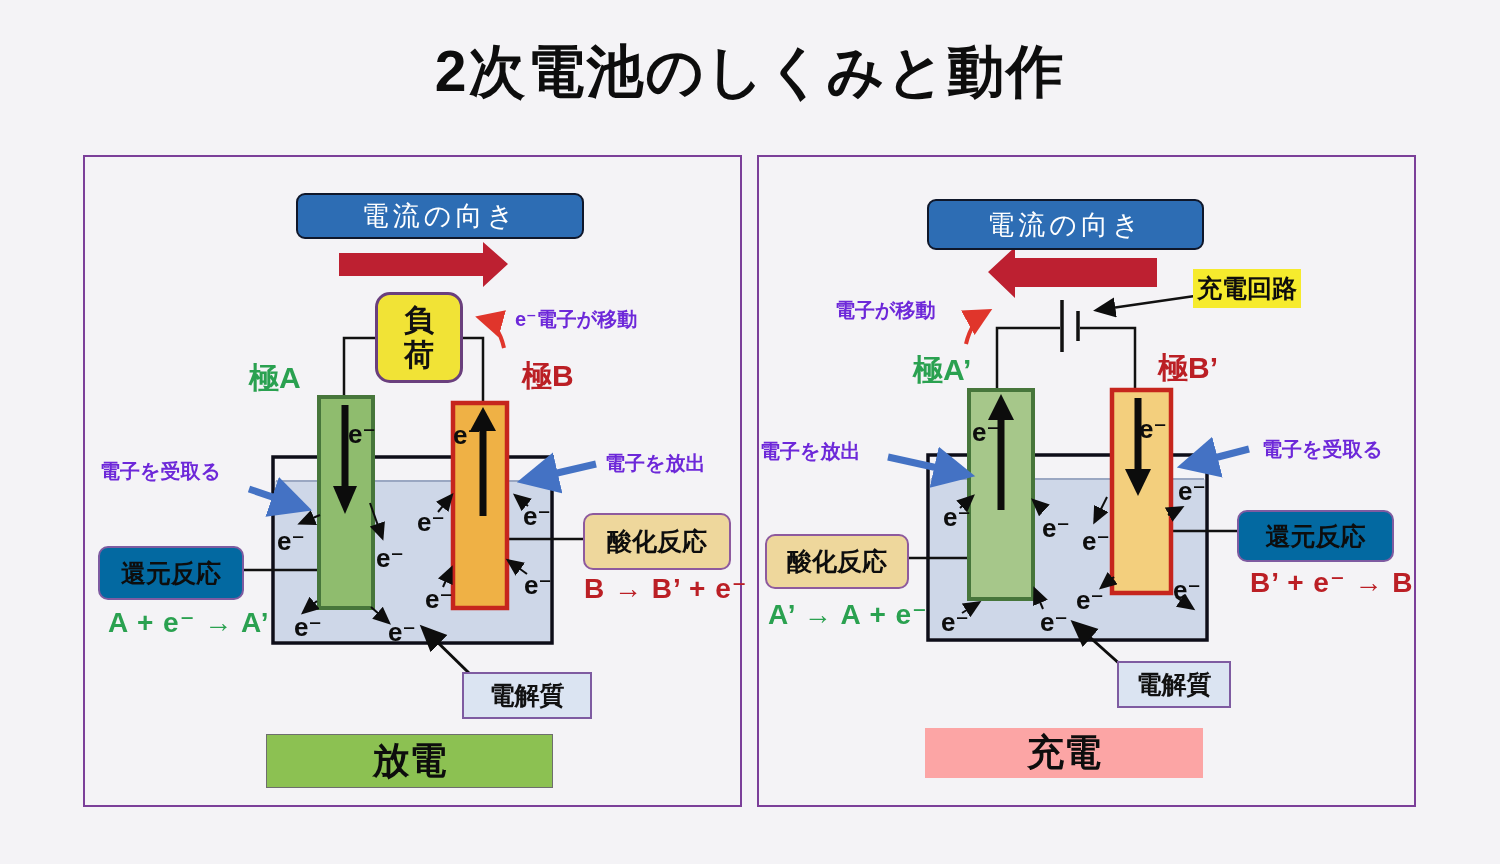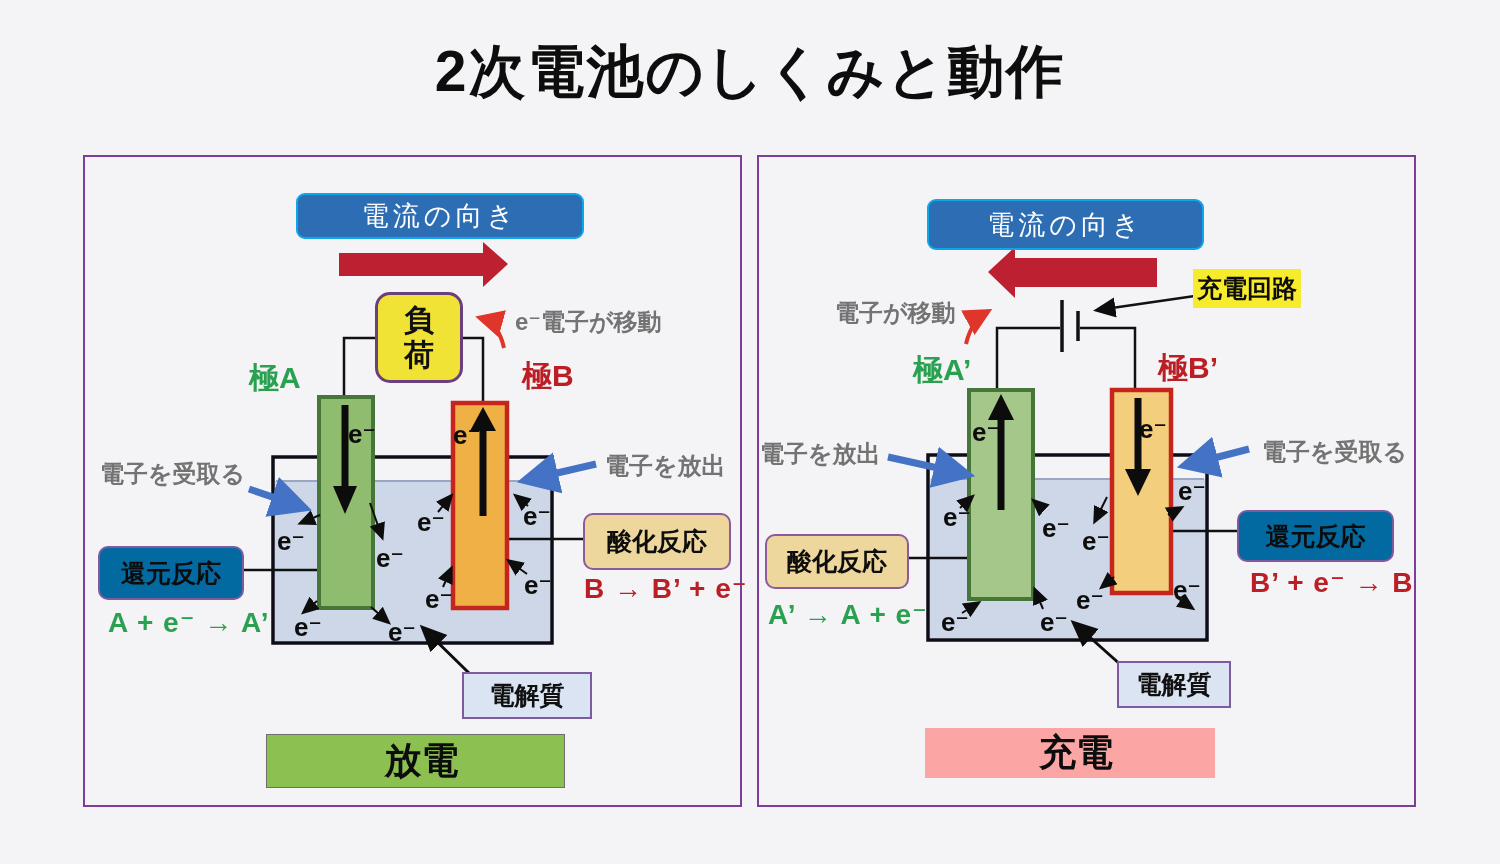--- a/index.html
+++ b/index.html
@@ -11,21 +11,21 @@
   }
   .abs{position:absolute;}
   .title{
     left:0;right:0;top:34px;text-align:center;
     font-size:57px;font-weight:900;letter-spacing:2px;color:#0d0d0d;
   }
   .panel{
     border:2.5px solid #7b3f99;background:transparent;
   }
   .bluebox{
-    background:#2d6db4;border:2px solid #0ea5e9;border-radius:9px;
+    background:#2d6db4;border:2px solid #0f172a;border-radius:9px;
     color:#fff;display:flex;align-items:center;justify-content:center;
     font-size:27px;letter-spacing:4px;font-weight:400;text-align:right;
   }
   .loadbox{
     background:#f1e336;border:3px solid #6a3f7d;border-radius:15px;
     display:flex;align-items:center;justify-content:center;text-align:center;
     font-size:30px;font-weight:800;line-height:1.15;
   }
   .loadbox .stack{width:1em;word-break:break-all;}
   .rbox{
@@ -34,25 +34,25 @@
   }
   .rbox.red-l{background:#0369a1;border:2.5px solid #7e5ba1;text-align:right;}
   .rbox.ox-l{background:#eed79c;border:2.5px solid #8e5a9e;}
   .elybox{
     background:#dbe4f2;border:2px solid #7e5ba1;
     display:flex;align-items:center;justify-content:center;
     font-size:25px;font-weight:700;
   }
   .banner{
     display:flex;align-items:center;justify-content:center;
-    font-size:37px;font-weight:800;color:#0d0d0d;padding-left:12px;
+    font-size:37px;font-weight:800;color:#0d0d0d;
   }
   .banner.dis{background:#8cc152;border:1.5px solid #6e6e6e;}
   .banner.chg{background:#fca5a5;}
-  .lbl{font-size:24px;font-weight:700;color:#737373;white-space:nowrap;}
+  .lbl{font-size:20px;font-weight:700;color:#6d28d9;white-space:nowrap;}
   .pole{font-size:30px;font-weight:800;white-space:nowrap;}
   .green{color:#2aa150;}
   .red{color:#bb1f25;}
   .formula{font-size:28px;font-weight:800;white-space:nowrap;letter-spacing:1px;}
   .e{
     font-size:26px;font-weight:800;color:#0d0d0d;white-space:nowrap;
     transform:translate(-50%,-50%);line-height:1;
   }
   .hilite{
     background:#f6eb2d;display:flex;align-items:center;justify-content:center;

